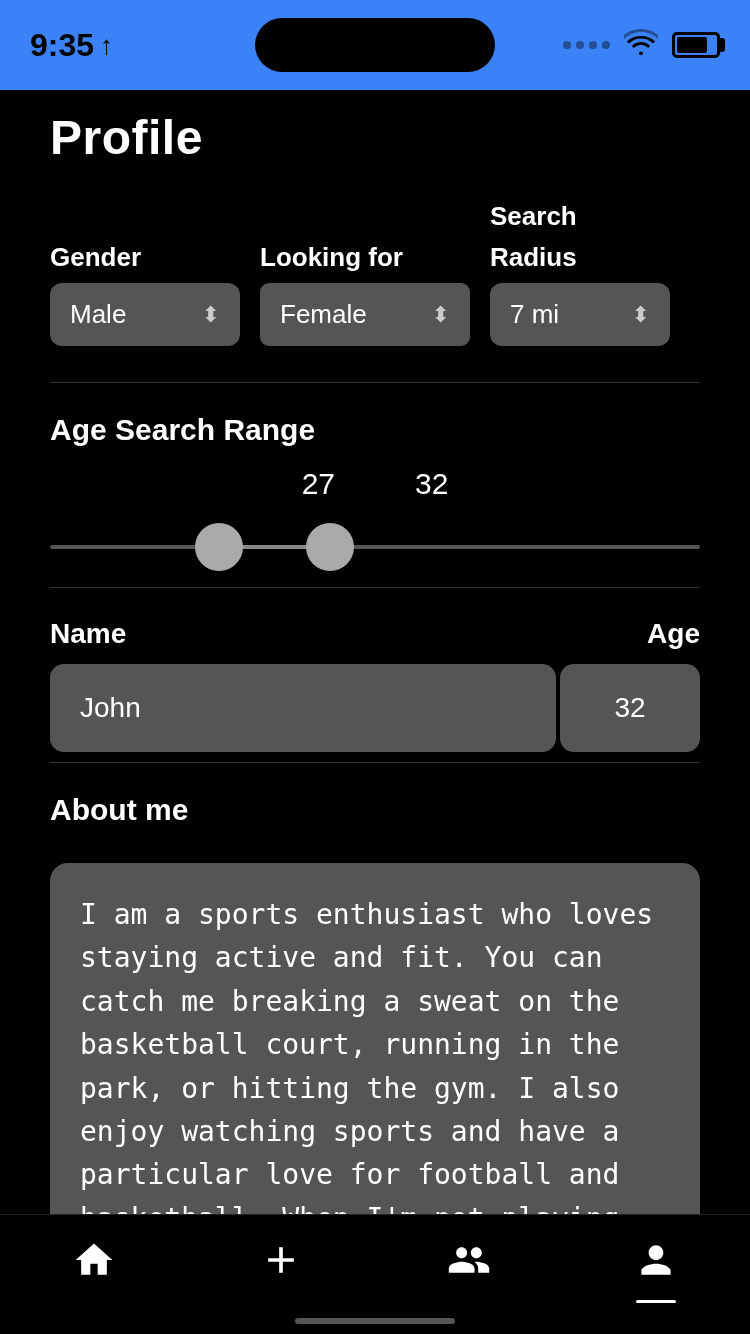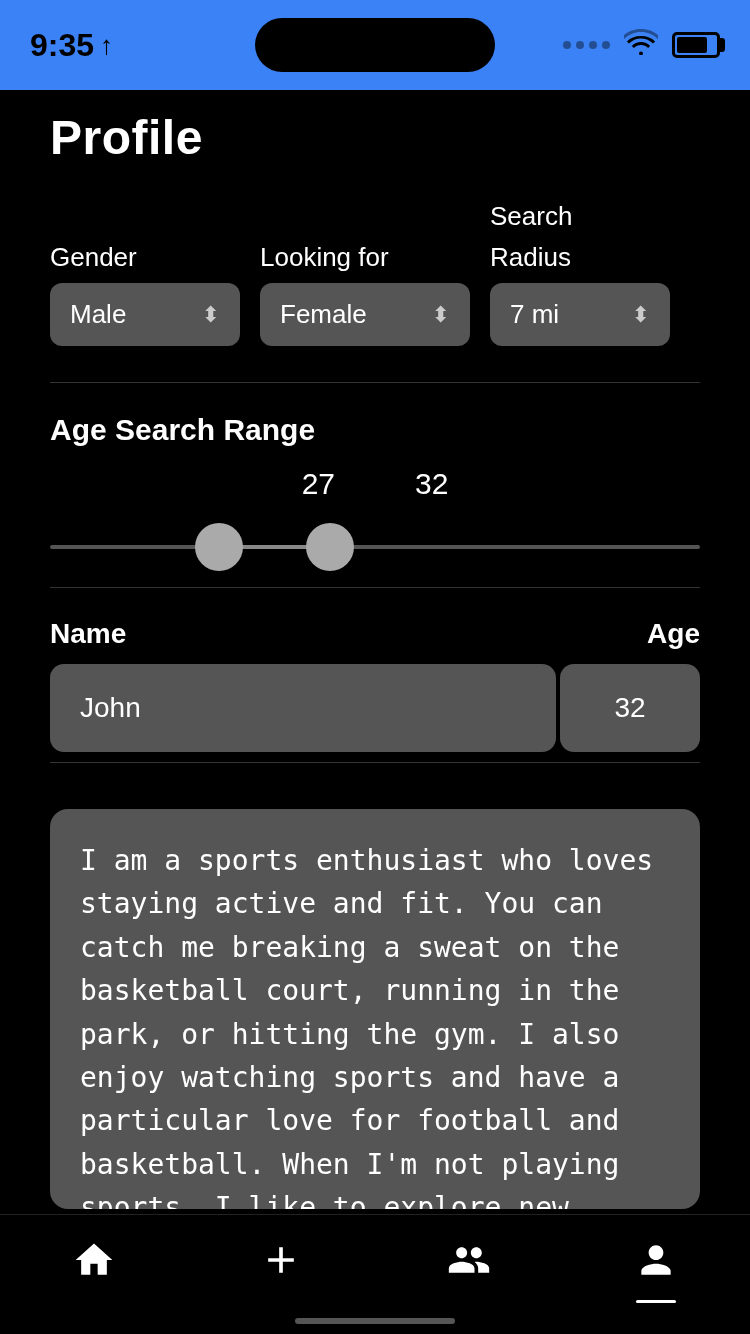--- a/index.html
+++ b/index.html
@@ -108,21 +108,21 @@
     }
 
     .dropdown-group {
       display: flex;
       flex-direction: column;
       gap: 10px;
     }
 
     .dropdown-label {
       font-size: 26px;
-      font-weight: 400;
+      font-weight: 700;
       color: #fff;
     }
 
     .dropdown-select {
       background: #555;
       color: #fff;
       border: none;
       border-radius: 12px;
       padding: 16px 20px;
       font-size: 26px;
@@ -133,21 +133,21 @@
       min-width: 170px;
     }
 
     .dropdown-select .chevron {
       font-size: 22px;
       color: #ccc;
       margin-left: 12px;
     }
 
     .gender-group .dropdown-select { min-width: 190px; }
-    .looking-group .dropdown-select { min-width: 210px; }
+    .looking-group .dropdown-select { min-width: 210px; border-radius: 9px; }
     .radius-group .dropdown-select { min-width: 180px; }
 
     
     .divider {
       border: none;
       border-top: 1px solid #333;
       margin: 10px 0 30px;
     }
 
     
@@ -414,20 +414,21 @@
     </div>
     <div class="name-age-inputs">
       <input class="name-input" type="text" value="John" style="">
       <input class="age-input" type="text" value="32" style="">
     </div>
   </div>
 
   <hr class="divider">
 
   <div class="about-section">
+    <div class="section-title">About me</div>
     <textarea class="about-textarea" placeholder="I am a sports enthusiast who loves staying active and fit. You can catch me breaking a sweat on the basketball court, running in the park, or hitting the gym. I also enjoy watching sports and have a particular love for football and basketball. When I'm not playing sports, I like to explore new places, try new restaurants, and spend time with my family and friends. Looking for someone who shares my passion for an active lifestyle and" style="">I am a sports enthusiast who loves staying active and fit. You can catch me breaking a sweat on the basketball court, running in the park, or hitting the gym. I also enjoy watching sports and have a particular love for football and basketball. When I'm not playing sports, I like to explore new places, try new restaurants, and spend time with my family and friends. Looking for someone who shares my passion for an active lifestyle and</textarea>
   </div>
 
 </div>
 
 <nav class="bottom-nav">
   <div class="nav-item">
     <span class="nav-icon">
       <svg width="44" height="44" viewBox="0 0 24 24" fill="white">
         <path d="M10 20v-6h4v6h5v-8h3L12 3 2 12h3v8z"></path>

